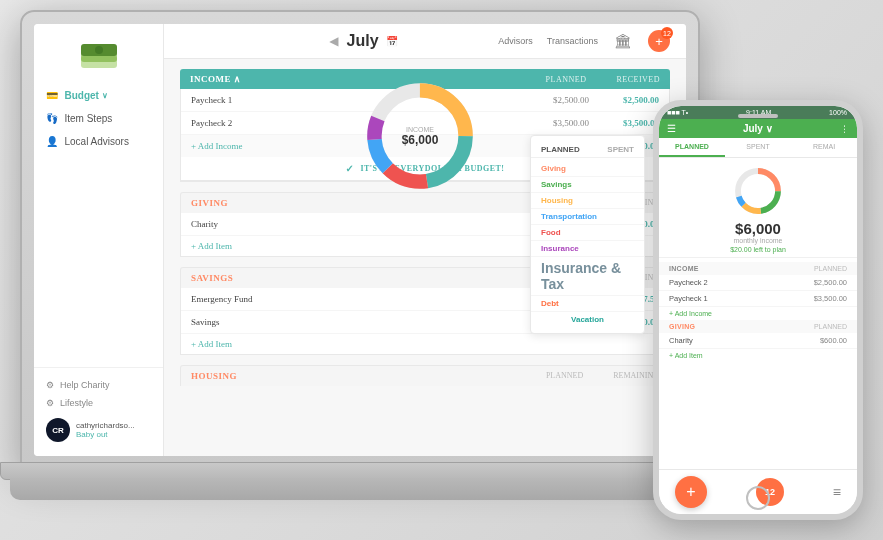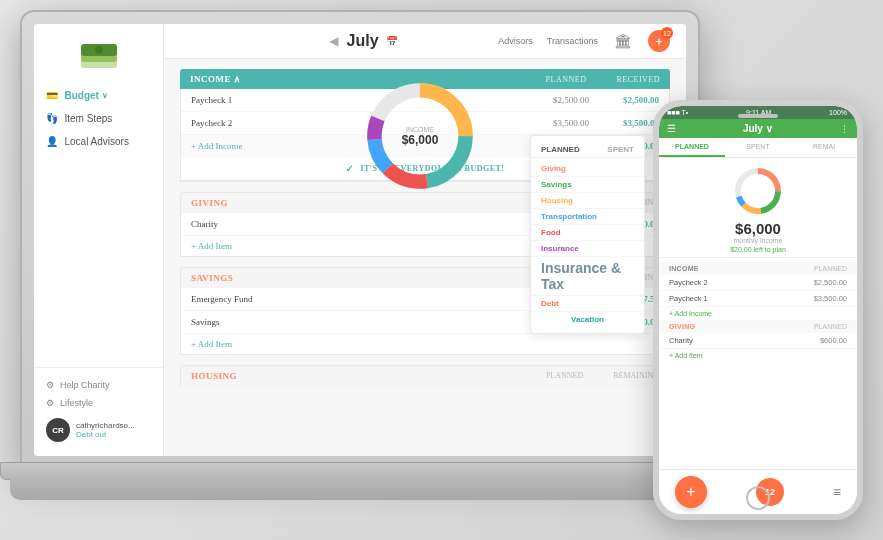--- a/index.html
+++ b/index.html
@@ -140,21 +140,21 @@
 
     .user-row {
       display: flex;
       align-items: center;
       padding: 6px 0;
     }
 
     .avatar {
       width: 24px;
       height: 24px;
-      background: #404040;
+      background: #0f172a;
       border-radius: 50%;
       display: flex;
       align-items: center;
       justify-content: center;
       font-size: 8px;
       color: #fff;
       font-weight: 700;
       margin-right: 6px;
     }
 
@@ -605,21 +605,21 @@
                 <span>Help Charity</span>
               </div>
               <div class="sidebar-bottom-item">
                 <span class="sidebar-item-icon">⚙</span>
                 <span>Lifestyle</span>
               </div>
               <div class="user-row">
                 <div class="avatar">CR</div>
                 <div>
                   <div class="user-info">cathyrichardso...</div>
-                  <div class="sign-out">Debt out</div>
+                  <div class="sign-out">Baby out</div>
                 </div>
               </div>
             </div>
           </div>
 
           <div class="main-content">
 
             <div class="topbar">
               <div style="width:50px"></div>
               <div class="topbar-center">

